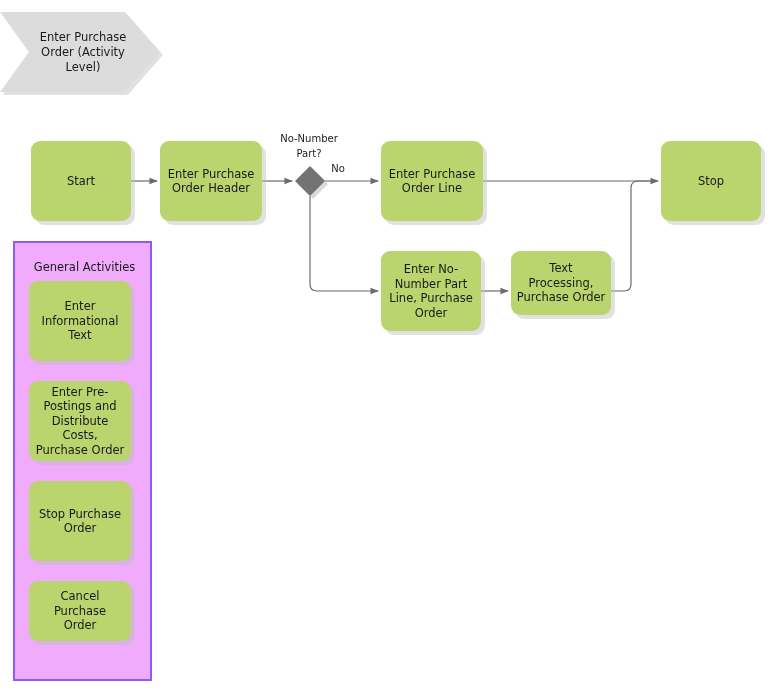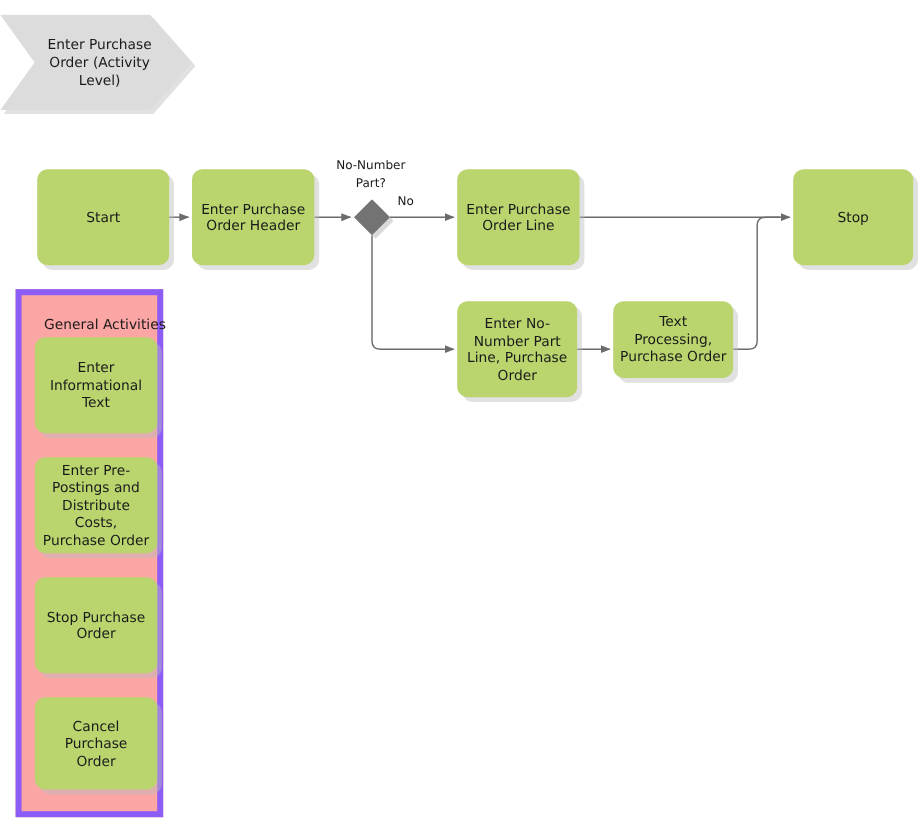--- a/index.html
+++ b/index.html
@@ -147,25 +147,25 @@
     color: #1a1a1a;
     white-space: pre-line;
     text-align: center;
   }
 
   
   .panel {
     position: absolute;
     left: 13px;
     top: 241px;
-    width: 123px;
+    width: 139px;
     height: 440px;
     box-sizing: border-box;
-    border: 5px solid #8b5cf6;
-    background: #fca5a5;
+    border: 2px solid #8b5cf6;
+    background: #f0abfc;
   }
   .panel-title {
     position: absolute;
     left: 0;
     top: 17px;
     width: 139px;
     text-align: center;
     font-size: 11.5px;
     line-height: 14px;
     color: #1a1a1a;
@@ -201,21 +201,21 @@
   </svg>
 
   <div class="title-chevron">
     <div class="shadow-shape"></div>
     <div class="main-shape"></div>
     <div class="label">Enter Purchase
 Order (Activity
 Level)</div>
   </div>
 
-  <div class="node" style="left:31px; top:141px; width:110px; height:80px;">
+  <div class="node" style="left:31px; top:141px; width:100px; height:80px;">
     <div class="shadow"></div>
     <div class="face">
       <span>Start</span>
     </div>
   </div>
 
   <div class="node" style="left:160px; top:141px; width:102px; height:80px;">
     <div class="shadow"></div>
     <div class="face">
       <span>Enter Purchase
@@ -288,21 +288,21 @@
   </div>
 
   <div class="node" style="left:29px; top:481px; width:102px; height:80px;padding-left:20px;">
     <div class="shadow"></div>
     <div class="face">
       <span>Stop Purchase
 Order</span>
     </div>
   </div>
 
-  <div class="node" style="left:29px; top:581px; width:102px; height:77px;">
+  <div class="node" style="left:29px; top:581px; width:102px; height:60px;">
     <div class="shadow"></div>
     <div class="face">
       <span>Cancel Purchase
 Order</span>
     </div>
   </div>
 
 </div>
 
 </body></html>

